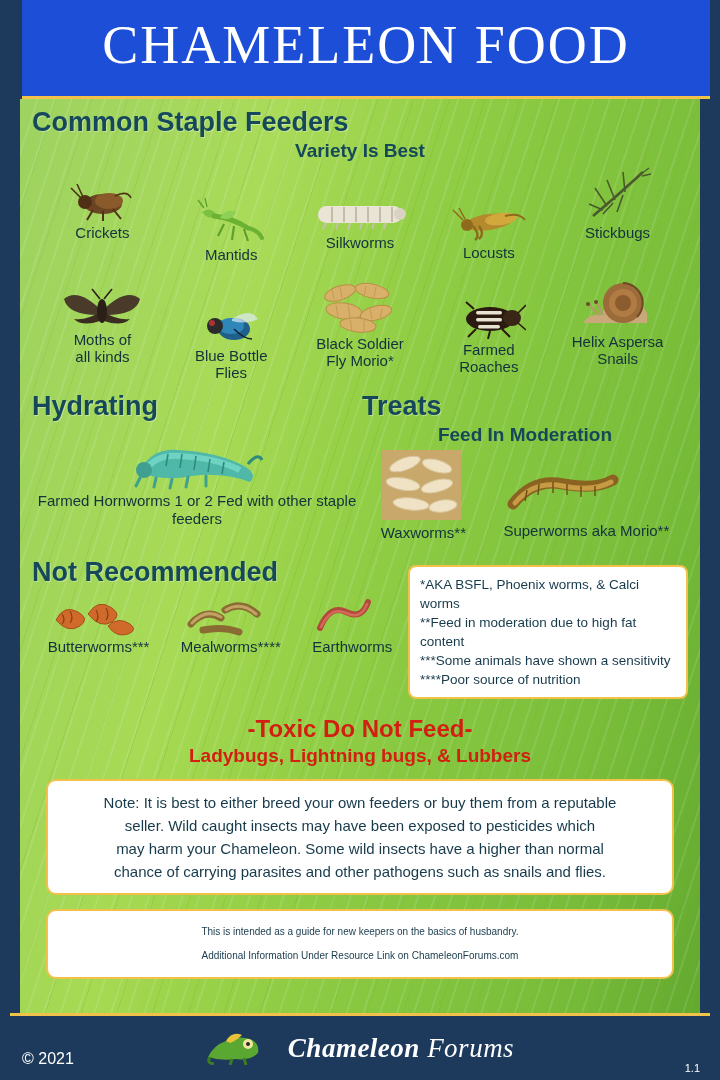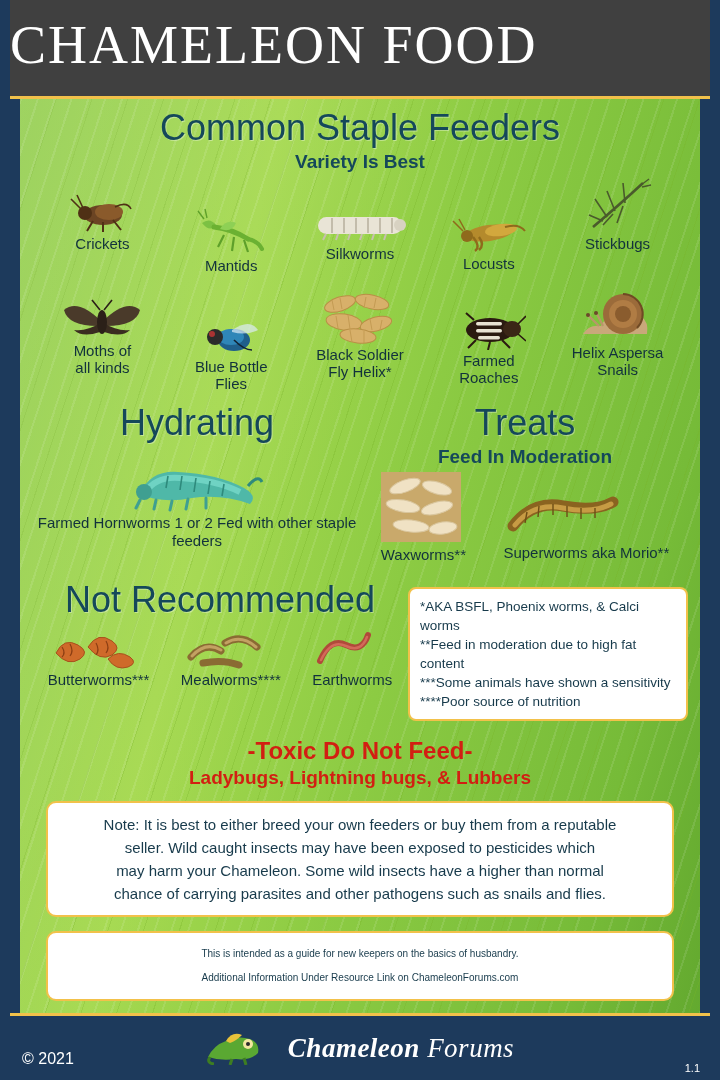--- a/index.html
+++ b/index.html
@@ -19,26 +19,26 @@
     height: 1080px;
     background: #1d3a5c;
     box-sizing: border-box;
     border-left: 10px solid #1d3a5c;
     border-right: 10px solid #1d3a5c;
   }
 
   
   .header {
     position: absolute;
-    left: 0; right: 0; top: 0;
+    left: 12px; right: 0; top: 0;
     height: 96px;
-    background: #404040;
+    background: #1d4ed8;
     display: flex;
     align-items: center;
-    justify-content: flex-start;
+    justify-content: center;
     border-bottom: 3px solid #f2c14a;
   }
   .header-title {
     color: #ffffff;
     font-family: "Liberation Serif", serif;
     font-size: 54px;
     letter-spacing: 2px;
     white-space: nowrap;
     line-height: 1;
     padding-bottom: 6px;
@@ -77,24 +77,23 @@
   }
   .content {
     position: relative;
     z-index: 2;
     padding: 8px 12px 0 12px;
   }
 
   
   h2.section-title {
     margin: 0;
-    text-align: center;
     color: #15485a;
-    font-size: 36px;
-    font-weight: normal;
+    font-size: 27px;
+    font-weight: bold;
     text-shadow: 1px 1px 0 rgba(255,255,255,0.35);
   }
   h3.section-sub {
     margin: 2px 0 0 0;
     text-align: center;
     color: #15485a;
     font-size: 19px;
     font-weight: bold;
   }
 
@@ -407,21 +406,21 @@
                 <line x1="22" y1="28" x2="24" y2="40"></line>
                   <line x1="34" y1="27" x2="36" y2="41"></line>
                 <line x1="56" y1="31" x2="58" y2="42"></line>
                   <line x1="68" y1="32" x2="66" y2="42"></line>
                 <line x1="36" y1="42" x2="38" y2="54"></line>
                   <line x1="50" y1="43" x2="50" y2="55"></line>
               </g>
             </svg>
           </div>
           <span class="cap">Black Soldier</span>
-          <span class="cap">Fly Helix*</span>
+          <span class="cap">Fly Morio*</span>
         </div>
 
         <div class="feeder" style="padding-top:10px;">
           <div class="art">
             <svg class="bug" width="74" height="40" viewBox="0 0 74 40">
               <ellipse cx="38" cy="20" rx="24" ry="12" fill="#2a1a10"></ellipse>
               <g fill="#e8e2d2">
                 <rect x="24" y="12" width="26" height="3.5" rx="1.7"></rect>
                 <rect x="24" y="19" width="26" height="3.5" rx="1.7"></rect>
                 <rect x="26" y="26" width="22" height="3.5" rx="1.7"></rect>

